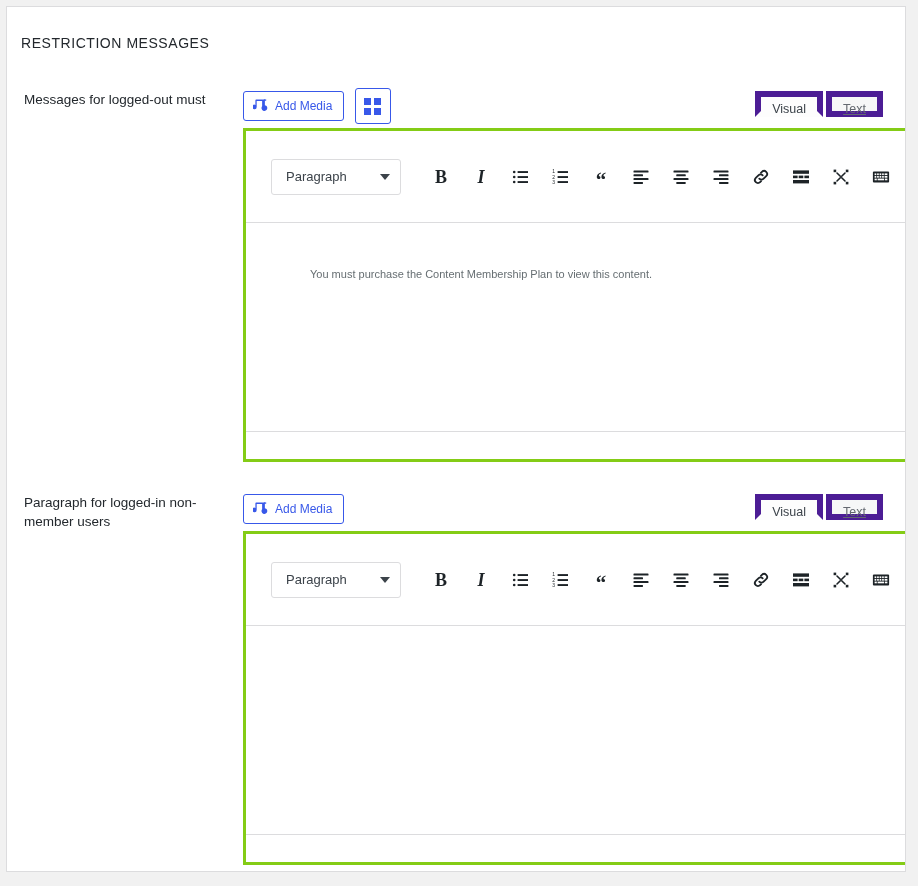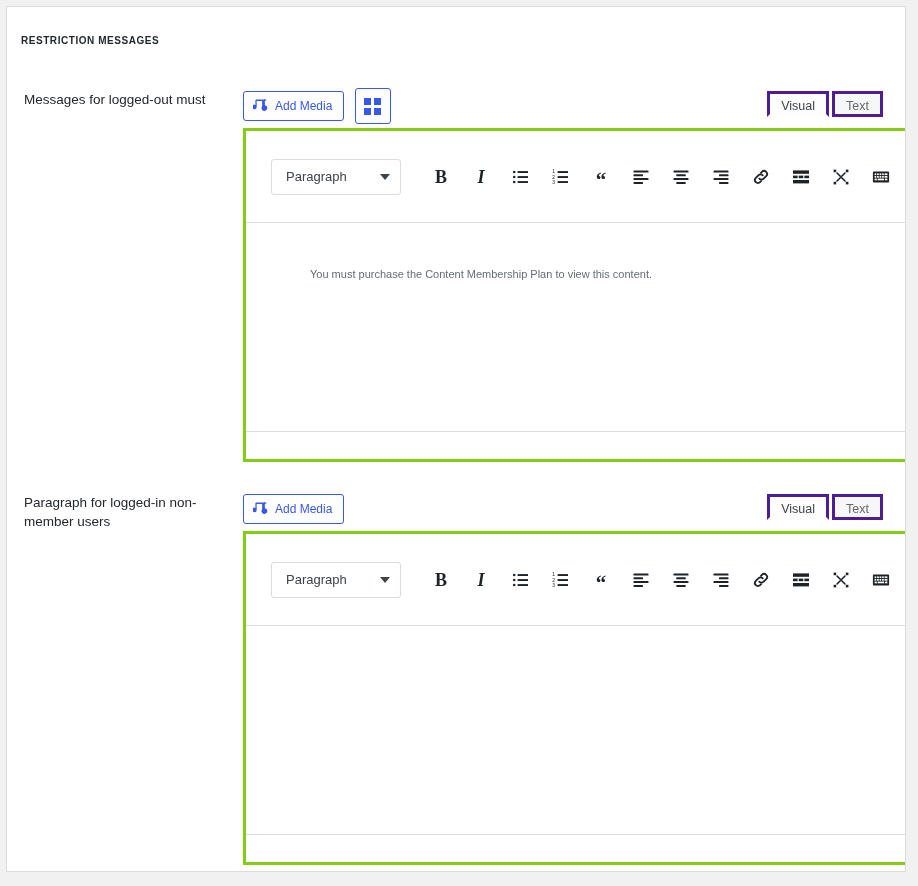--- a/index.html
+++ b/index.html
@@ -16,24 +16,24 @@
     left: 6px; top: 6px;
     width: 900px; height: 866px;
     background: #ffffff;
     border: 1px solid #dcdcde;
     overflow: hidden;
   }
 
   .section-heading {
     position: absolute;
     left: 14px; top: 28px;
-    font-size: 10px;
+    font-size: 14px;
     letter-spacing: 0.55px;
     color: #23282d;
-    font-weight: 700;
+    font-weight: 400;
     white-space: nowrap;
   }
 
   
   .field-row { position: absolute; left: 0; width: 900px; }
   #row-0 { top: 74px; }
   #row-1 { top: 477px; }
 
   .field-label {
     position: absolute;
@@ -80,32 +80,32 @@
   .grid-icon i { display: block; background: #3858e9; }
 
   
   .editor-tabs { position: absolute; right: 24px; top: 10px; }
   .ed-tab {
     display: inline-block;
     height: 26px;
     line-height: 24px;
     padding: 0 11px;
     font-size: 12.5px;
-    border: 3px solid #4c1d95;
+    border: 6px solid #4c1d95;
     background: #f6f7f7;
     color: #646970;
     cursor: pointer;
     vertical-align: bottom;
   }
   .ed-tab.active {
     background: #fdfdfd;
     color: #3c434a;
     border-bottom-color: #fdfdfd;
   }
-  .ed-tab + .ed-tab { margin-left: 3px; }
+  .ed-tab + .ed-tab { margin-left: 3px; text-decoration: underline; }
 
   
   .editor-box {
     position: absolute;
     left: 236px;
     width: 728px;
     background: #fff;
     border: 3px solid #84cc16;
   }
   #editor-0 { top: 47px; height: 334px; }

